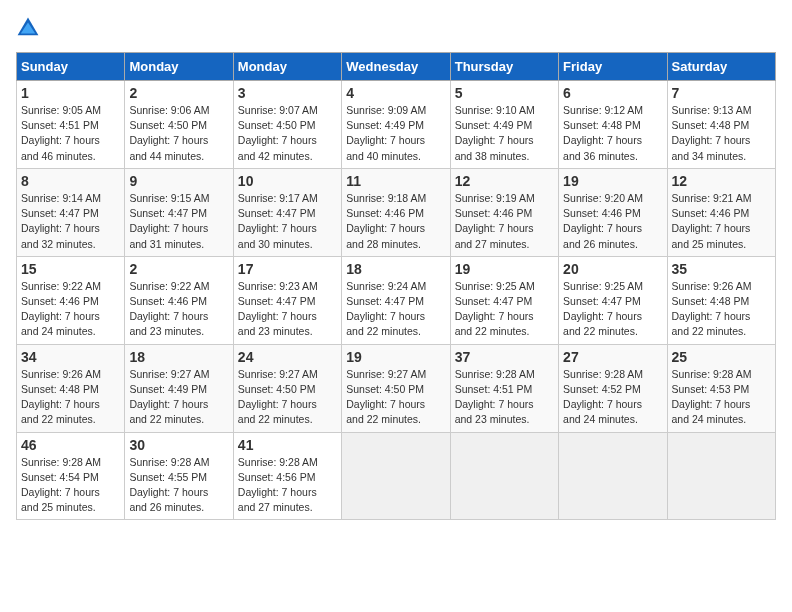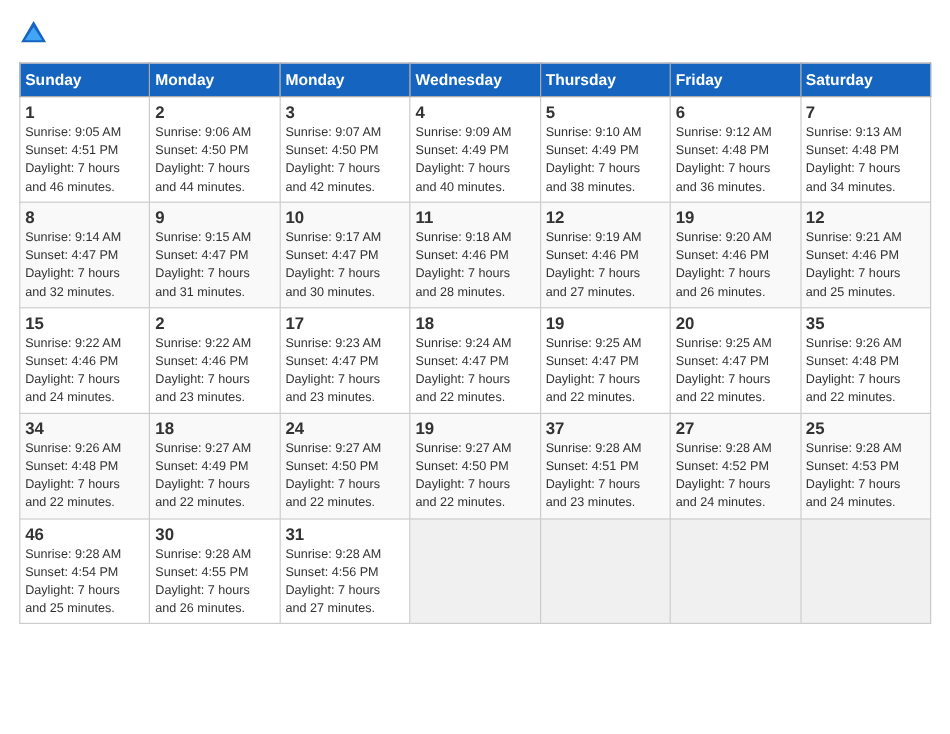--- a/index.html
+++ b/index.html
@@ -232,21 +232,21 @@
       <tr>
         <td>
         <span class="day-number">46</span>
         <div class="day-info">Sunrise: 9:28 AM<br>Sunset: 4:54 PM<br>Daylight: 7 hours<br>and 25 minutes.</div>
       </td>
         <td>
         <span class="day-number">30</span>
         <div class="day-info">Sunrise: 9:28 AM<br>Sunset: 4:55 PM<br>Daylight: 7 hours<br>and 26 minutes.</div>
       </td>
         <td>
-        <span class="day-number">31</span>
+        <span class="day-number">41</span>
         <div class="day-info">Sunrise: 9:28 AM<br>Sunset: 4:56 PM<br>Daylight: 7 hours<br>and 27 minutes.</div>
       </td>
         <td class="empty-cell"></td>
         <td class="empty-cell"></td>
         <td class="empty-cell"></td>
         <td class="empty-cell"></td>
       </tr>
     </tbody>
 </table>
 

